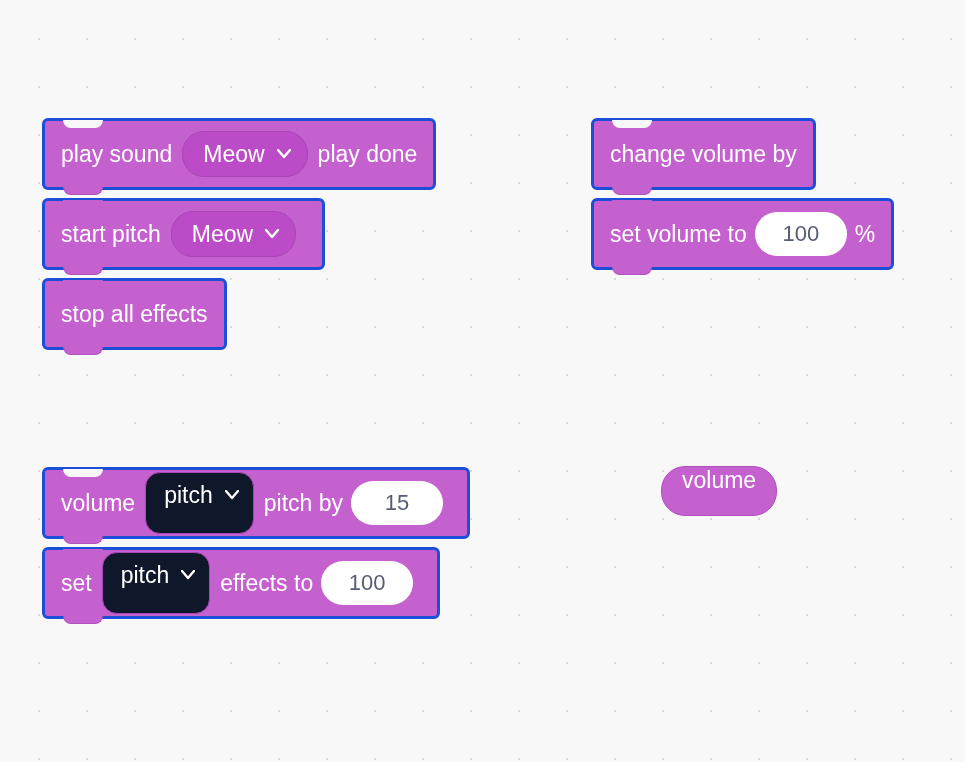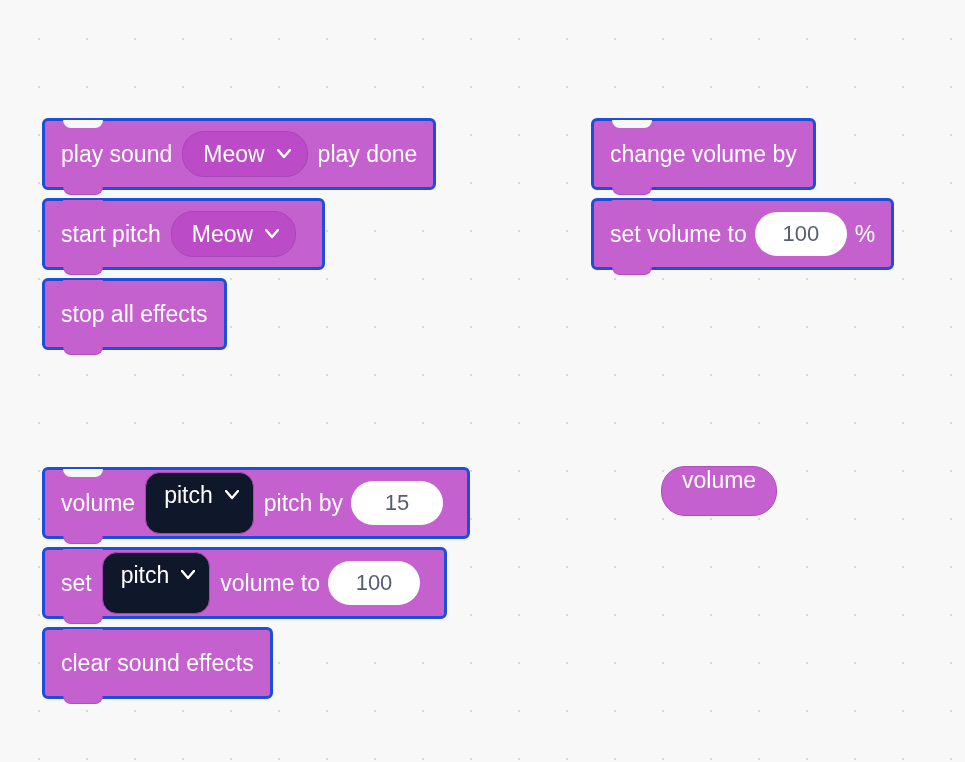--- a/index.html
+++ b/index.html
@@ -217,26 +217,23 @@
   <div class="block stacked">
     <span class="blocklabel">set</span>
     <span class="dropdown square">
       <span>pitch</span>
       <span class="dd-caret">
         <svg width="14" height="10" viewBox="0 0 14 10">
             <path d="M1 1 L7 8 L13 1" fill="none" stroke="#ffffff" stroke-width="2.4" stroke-linecap="round" stroke-linejoin="round"></path>
           </svg>
       </span>
     </span>
-    <span class="blocklabel">volume to</span>
+    <span class="blocklabel">effects to</span>
     <span class="numinput">
       <span>100</span>
     </span>
   </div>
 
-  <div class="block stacked">
-    <span class="blocklabel">clear sound effects</span>
-  </div>
 </div>
 
 <div class="reporter" style="left:661px; top:466px;">
   <span>volume</span>
 </div>
 
 </body></html>

